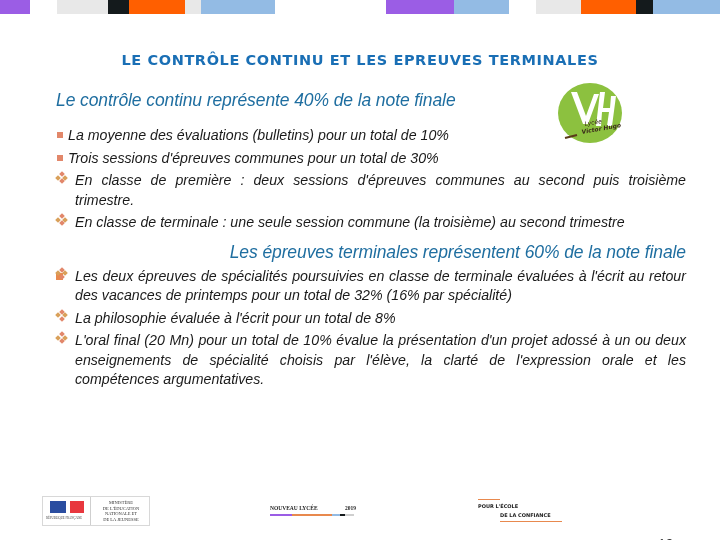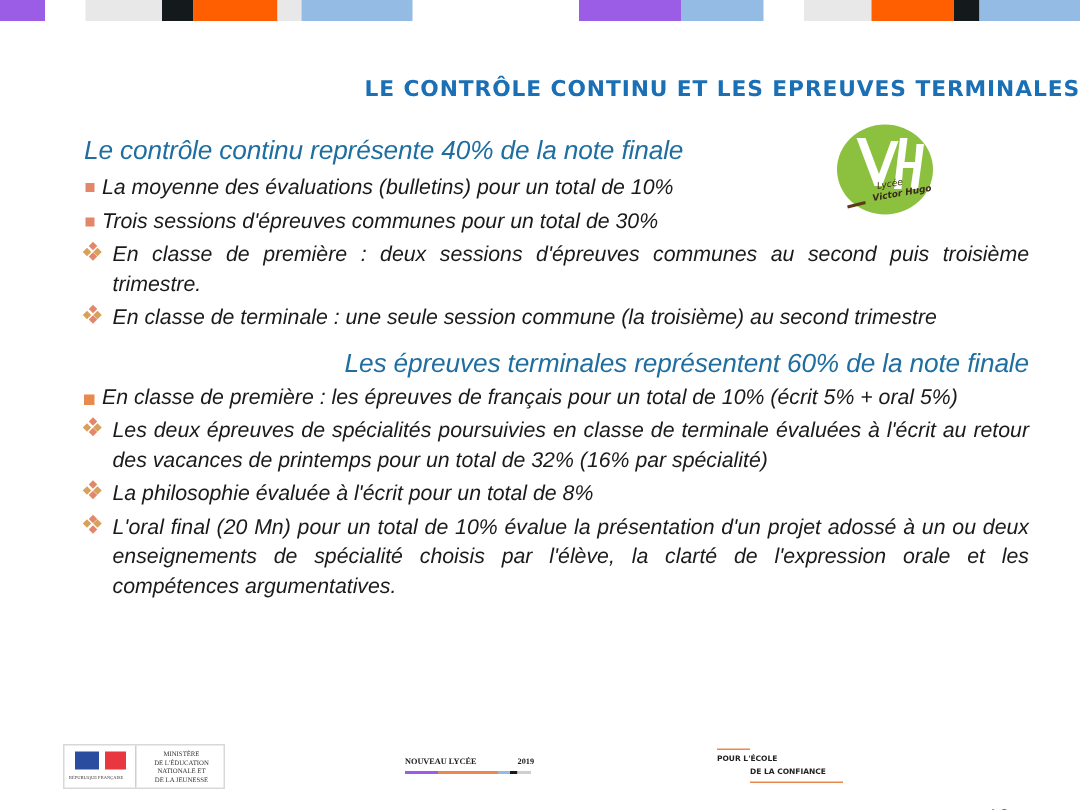--- a/index.html
+++ b/index.html
@@ -3,21 +3,21 @@
 <meta charset="utf-8">
 <style>
   * { margin: 0; padding: 0; box-sizing: border-box; }
   html, body { width: 720px; height: 540px; background: #ffffff; overflow: hidden; }
   body { position: relative; font-family: "Liberation Sans", sans-serif; color: #1a1a1a; }
 
   .topbar { position: absolute; top: 0; left: 0; width: 720px; height: 14px; }
   .topbar .seg { position: absolute; top: 0; height: 14px; }
 
   .title {
-    position: absolute; top: 52px; left: 0; width: 720px; text-align: right;
+    position: absolute; top: 52px; left: 0; width: 720px; text-align: center;
     font-family: "DejaVu Sans", sans-serif; font-weight: bold; font-size: 14.5px;
     letter-spacing: 0.6px; color: #1a6fb5;
   }
 
   .content { position: absolute; left: 56px; top: 88px; width: 630px; font-style: italic; }
 
   .heading {
     font-size: 17.5px; color: #1f6ea0; line-height: 24px; letter-spacing: -0.1px;
   }
   .heading.h2 { margin-top: 7px; text-align: right; }
@@ -68,21 +68,21 @@
     <text x="30" y="44" font-family="DejaVu Sans, sans-serif" font-size="6" fill="#3a2a1a" font-style="italic" transform="rotate(-10 30 44)">Lycée</text>
     <text x="27" y="52" font-family="DejaVu Sans, sans-serif" font-size="6" fill="#3a2a1a" font-style="italic" font-weight="bold" transform="rotate(-10 27 52)">Victor Hugo</text>
     <line x1="10" y1="56" x2="22" y2="53" stroke="#5a3a1a" stroke-width="2"></line>
   </svg>
 </div>
 
 <div class="content">
 
   <div class="heading">Le contrôle continu représente 40% de la note finale</div>
 
-  <div class="item sqitem" style="margin-top:4px;">
+  <div class="item sqitem" style="margin-top:14px;">
     <span class="sq"></span>
     <span>La moyenne des évaluations (bulletins) pour un total de 10%</span>
   </div>
   <div class="item sqitem gap">
     <span class="sq"></span>
     <span>Trois sessions d'épreuves communes pour un total de 30%</span>
   </div>
   <div class="item v gap">
     <span class="dia">
       <i style="left:3.5px;top:0;background:#e2876a"></i>
@@ -99,21 +99,20 @@
       <i style="left:7px;top:3.5px;background:#d9a05a"></i>
       <i style="left:3.5px;top:7px;background:#e2876a"></i>
     </span>
     <span class="txt">En classe de terminale : une seule session commune (la troisième) au second trimestre</span>
   </div>
 
   <div class="heading h2">Les épreuves terminales représentent 60% de la note finale</div>
 
   <div class="item sqitem" style="margin-top:2px;">
     <span class="sq2"></span>
-    <span>En classe de première : les épreuves de français pour un total de 10% (écrit 5% + oral 5%)</span>
   </div>
   <div class="item v gap">
     <span class="dia">
       <i style="left:3.5px;top:0;background:#e2876a"></i>
       <i style="left:0;top:3.5px;background:#d9a05a"></i>
       <i style="left:7px;top:3.5px;background:#d9a05a"></i>
       <i style="left:3.5px;top:7px;background:#e2876a"></i>
     </span>
     <span class="txt">Les deux épreuves de spécialités poursuivies en classe de terminale évaluées à l'écrit au retour des vacances de printemps pour un total de 32% (16% par spécialité)</span>
   </div>

